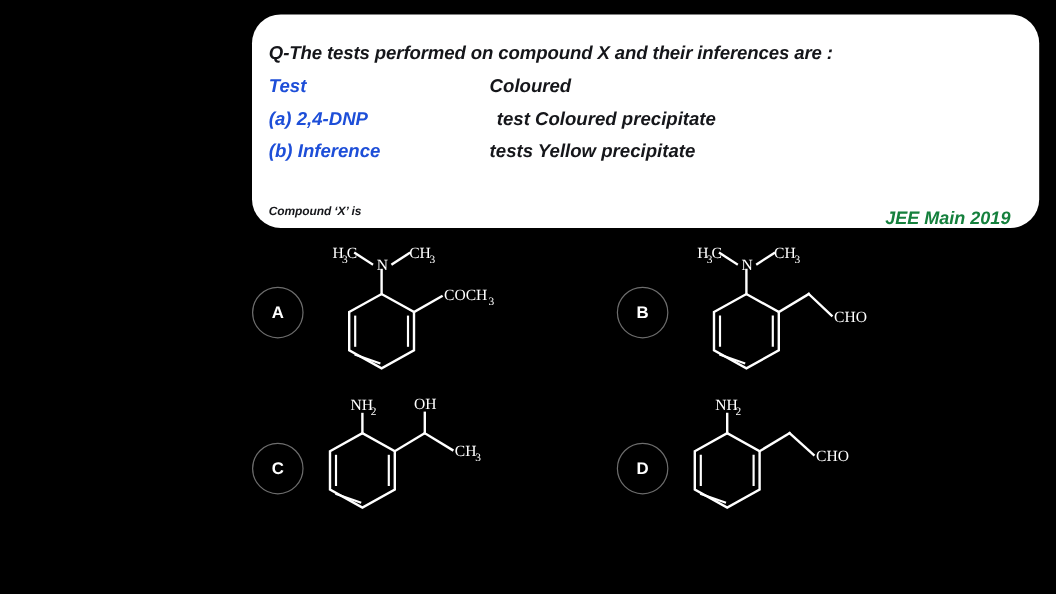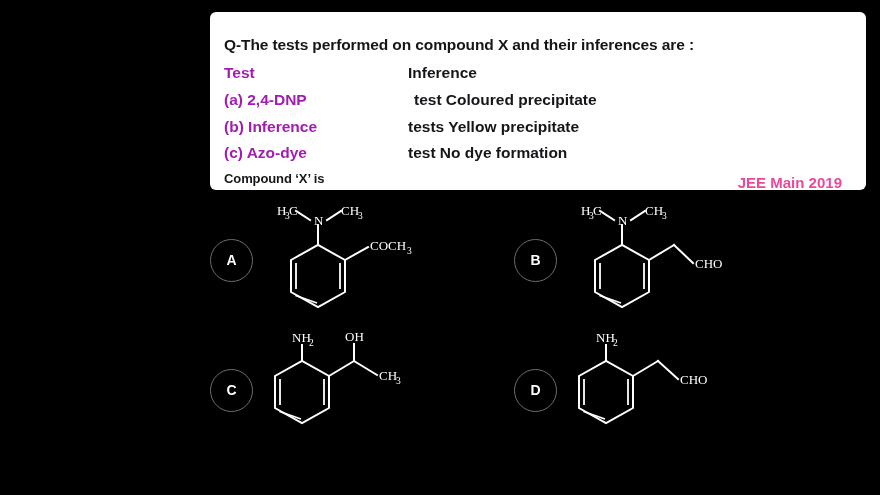--- a/index.html
+++ b/index.html
@@ -11,55 +11,56 @@
     position:relative;
   }
   #stage{position:absolute;left:0;top:0;width:880px;height:495px;}
 
   
   .card{
     position:absolute;
     left:210px;top:12px;
     width:656px;height:178px;
     background:#ffffff;
-    border-radius:6px;
+    border-radius:24px;
+    font-style:italic;
   }
   .card-inner{
     position:absolute;
     left:14px;top:12px;
     right:10px;bottom:4px;
   }
   .qline{
     position:absolute;
     color:#15161a;
     font-weight:bold;
     font-size:15.5px;
     letter-spacing:-0.1px;
     white-space:nowrap;
   }
   .q-title{left:0px;top:12px;font-size:15.5px;}
   .row{position:absolute;left:0px;width:100%;height:22px;}
   .row .test{
     position:absolute;left:0px;top:0px;
-    color:#a21caf;font-weight:bold;font-size:15.5px;white-space:nowrap;
+    color:#1d4ed8;font-weight:bold;font-size:15.5px;white-space:nowrap;
   }
   .row .inf{
     position:absolute;left:184px;top:0px;
     color:#15161a;font-weight:bold;font-size:15.5px;white-space:nowrap;
   }
   .row0{top:40px;}
   .row1{top:67px;text-align:center;}
   .row1 .inf{left:190px;}
   .row2{top:94px;}
   .row3{top:120px;}
-  .q-compound{left:0px;top:147px;font-size:13px;}
+  .q-compound{left:0px;top:147px;font-size:10px;}
   .source{
     position:absolute;
     right:14px;top:150px;
-    color:#ec4899;
+    color:#15803d;
     font-weight:bold;
     font-size:15px;
     white-space:nowrap;
   }
 
   
   .option{position:absolute;}
   .opt-circle{
     position:absolute;
     width:43px;height:43px;
@@ -107,37 +108,33 @@
 
 <div id="stage">
 
   <div class="card">
     <div class="card-inner">
 
       <div class="qline q-title">Q-The tests performed on compound X and their inferences are :</div>
 
       <div class="row row0">
         <span class="test">Test</span>
-        <span class="inf">Inference</span>
+        <span class="inf">Coloured</span>
       </div>
 
       <div class="row row1">
         <span class="test">(a) 2,4-DNP</span>
         <span class="inf">test Coloured precipitate</span>
       </div>
 
       <div class="row row2">
         <span class="test">(b) Inference</span>
         <span class="inf">tests Yellow precipitate</span>
       </div>
 
-      <div class="row row3">
-        <span class="test">(c) Azo-dye</span>
-        <span class="inf">test No dye formation</span>
-      </div>
 
       <div class="qline q-compound">Compound ‘X’ is</div>
 
       <div class="source">JEE Main 2019</div>
     </div>
   </div>
 
   <div class="option" id="optA">
     <div class="opt-circle"></div>
     <div class="opt-letter">A</div>

